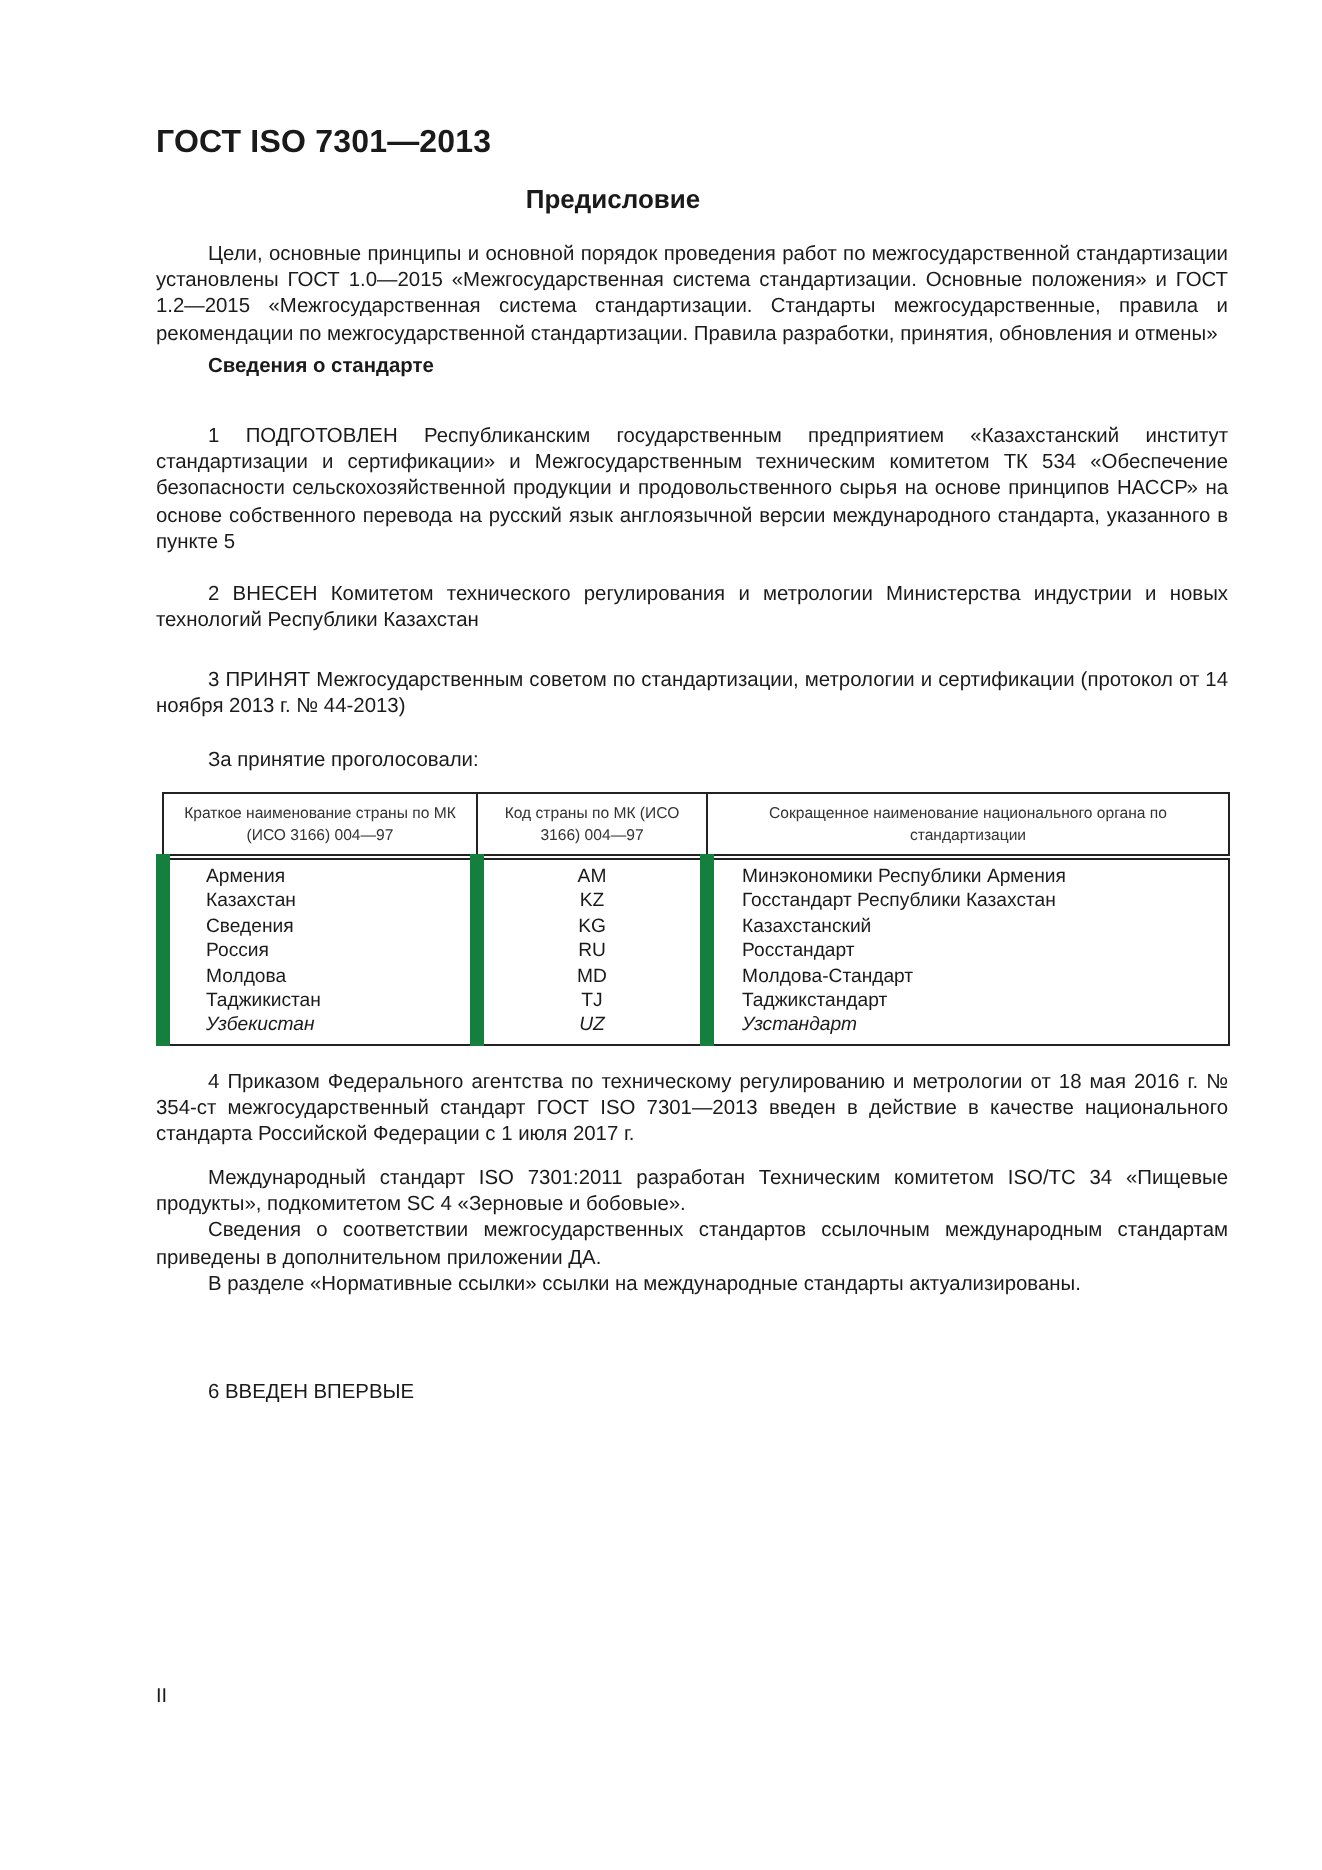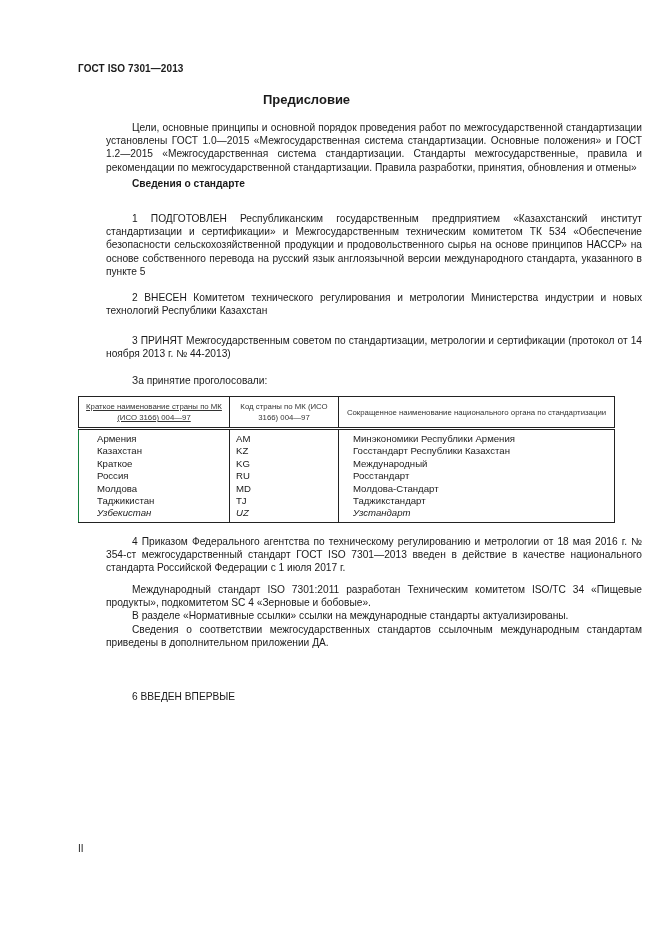--- a/index.html
+++ b/index.html
@@ -2,48 +2,48 @@
 <html><head>
   <meta charset="utf-8">
   <style>
     html, body { margin: 0; padding: 0; background: #ffffff; }
     body {
       width: 661px; height: 935px; position: relative; overflow: hidden;
       font-family: "Liberation Sans", sans-serif; color: #1a1a1a;
     }
     .page-header {
       position: absolute; left: 78px; top: 63px;
-      font-size: 10px; font-weight: bold; letter-spacing: 0.1px;
+      font-size: 16px; font-weight: bold; letter-spacing: 0.1px;
     }
     .title {
       position: absolute; left: 0; width: 577px; top: 92px; text-align: center;
       font-size: 13px; font-weight: bold; padding-left: 36px; box-sizing: border-box;
     }
     .body-text {
       position: absolute; left: 78px; width: 536px;
-      font-size: 10.2px; line-height: 13.2px; text-align: justify; margin-left: 28px;
+      font-size: 10.2px; line-height: 13.2px; text-align: justify;
     }
     .para { margin: 0; text-indent: 26px; }
     .subhead { font-weight: bold; text-indent: 26px; margin: 0; }
     table.votes {
       position: absolute; left: 78px; top: 396px; width: 537px;
       border-collapse: collapse; font-size: 9.6px;
     }
     table.votes th {
       font-weight: normal; font-size: 7.8px; line-height: 11px; color: #333;
       text-align: center; padding: 4px 4px 4px 4px; border: 1px solid #222;
       border-bottom: 3px double #222; vertical-align: middle; height: 20px;
     }
     table.votes td {
-      padding: 0 6px; line-height: 12.4px; border-left: 1px solid #15803d; border-right: 1px solid #222;
+      padding: 0 6px; line-height: 12.4px; border-left: 7px solid #15803d; border-right: 1px solid #222;
     }
     table.votes tbody tr:first-child td { padding-top: 3px; }
     table.votes tbody tr:last-child td { padding-bottom: 2px; border-bottom: 1.5px solid #222; font-style: italic; }
     td.c1 { padding-left: 18px !important; width: 126px; }
-    td.c2 { text-align: left; width: 96px; }
+    td.c2 { text-align: center; width: 96px; }
     td.c3 { padding-left: 14px !important; }
     .page-number {
       position: absolute; left: 78px; top: 843px; font-size: 10px;
     }
   </style>
 </head>
 <body>
 
 <div class="page-header">ГОСТ ISO 7301—2013</div>
 
@@ -66,40 +66,40 @@
   <p class="para">3 ПРИНЯТ Межгосударственным советом по стандартизации, метрологии и сертификации (протокол от 14 ноября 2013 г. № 44-2013)</p>
 </div>
 
 <div class="body-text" style="top:374px;">
   <p class="para">За принятие проголосовали:</p>
 </div>
 
 <table class="votes">
   <thead>
     <tr>
-      <th style="width:124px;text-decoration:underline;">Краткое наименование страны по МК (ИСО 3166) 004—97</th>
+      <th style="width:124px;">Краткое наименование страны по МК (ИСО 3166) 004—97</th>
       <th style="width:96px;">Код страны по МК (ИСО 3166) 004—97</th>
       <th>Сокращенное наименование национального органа по стандартизации</th>
     </tr>
   </thead>
   <tbody>
     <tr>
       <td class="c1">Армения</td>
       <td class="c2">AM</td>
       <td class="c3">Минэкономики Республики Армения</td>
     </tr>
     <tr>
       <td class="c1">Казахстан</td>
       <td class="c2">KZ</td>
       <td class="c3">Госстандарт Республики Казахстан</td>
     </tr>
     <tr>
-      <td class="c1">Краткое</td>
+      <td class="c1">Сведения</td>
       <td class="c2">KG</td>
-      <td class="c3">Международный</td>
+      <td class="c3">Казахстанский</td>
     </tr>
     <tr>
       <td class="c1">Россия</td>
       <td class="c2">RU</td>
       <td class="c3">Росстандарт</td>
     </tr>
     <tr>
       <td class="c1">Молдова</td>
       <td class="c2">MD</td>
       <td class="c3">Молдова-Стандарт</td>
@@ -116,21 +116,21 @@
     </tr>
   </tbody>
 </table>
 
 <div class="body-text" style="top:535px;">
   <p class="para">4 Приказом Федерального агентства по техническому регулированию и метрологии от 18 мая 2016 г. № 354-ст межгосударственный стандарт ГОСТ ISO 7301—2013 введен в действие в качестве национального стандарта Российской Федерации с 1 июля 2017 г.</p>
 </div>
 
 <div class="body-text" style="top:583px;">
   <p class="para">Международный стандарт ISO 7301:2011 разработан Техническим комитетом ISO/TC 34 «Пищевые продукты», подкомитетом SC 4 «Зерновые и бобовые».</p>
+  <p class="para">Сведения о соответствии межгосударственных стандартов ссылочным международным стандартам приведены в дополнительном приложении ДА.</p>
   <p class="para">В разделе «Нормативные ссылки» ссылки на международные стандарты актуализированы.</p>
-  <p class="para">Сведения о соответствии межгосударственных стандартов ссылочным международным стандартам приведены в дополнительном приложении ДА.</p>
 </div>
 
 <div class="body-text" style="top:690px;">
   <p class="para">6 ВВЕДЕН ВПЕРВЫЕ</p>
 </div>
 
 <div class="page-number">II</div>
 
 </body></html>

